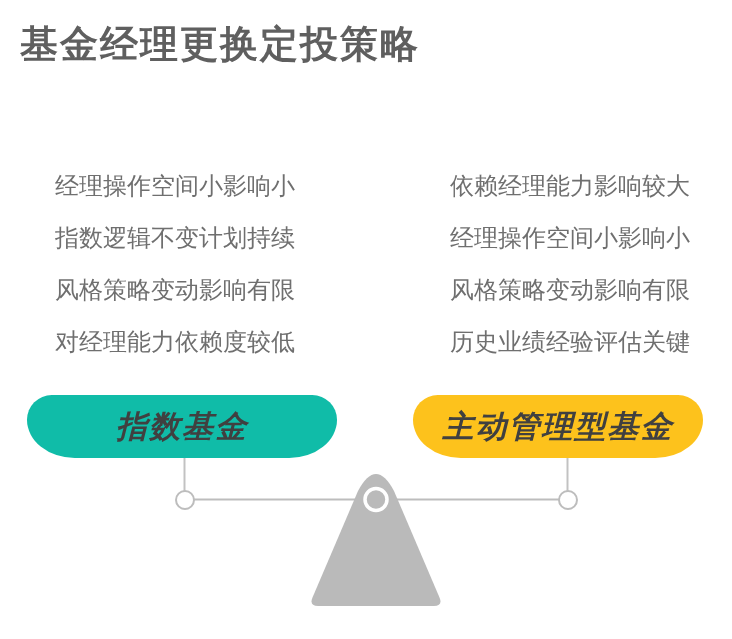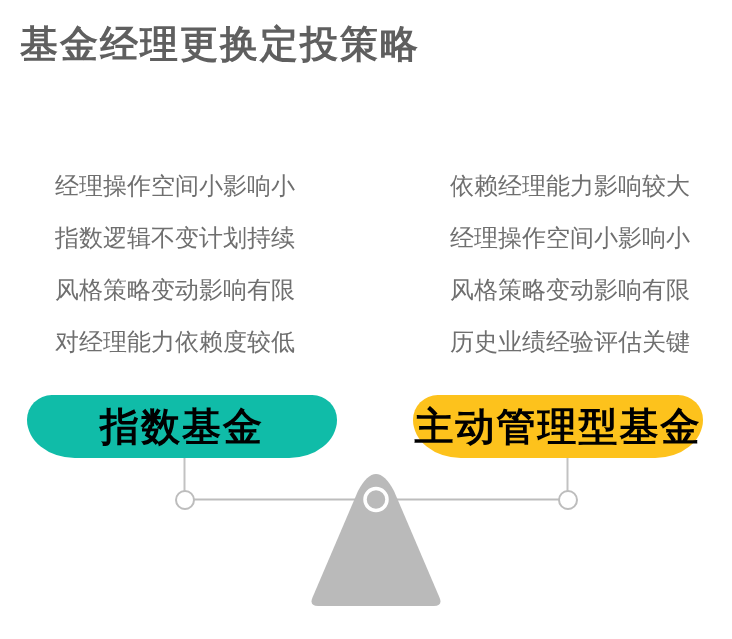--- a/index.html
+++ b/index.html
@@ -41,25 +41,26 @@
     top:395px;
     height:63px;
     border-radius:26px 26px 50px 50px / 26px 26px 40px 40px;
     display:flex;
     align-items:center;
     justify-content:center;
   }
   .pan.left{left:27px;width:310px;}
   .pan.right{left:413px;width:290px;}
   .pan-label{
-    color:#000000;
-    font-size:39px;
+    color:#404040;
+    font-size:31px;
     font-weight:700;
     letter-spacing:2px;
     white-space:nowrap;
+    font-style:italic;
   }
   .scale-svg{
     position:absolute;
     left:0;top:0;
     width:732px;height:639px;
   }
 </style>
 </head>
 <body>
 

